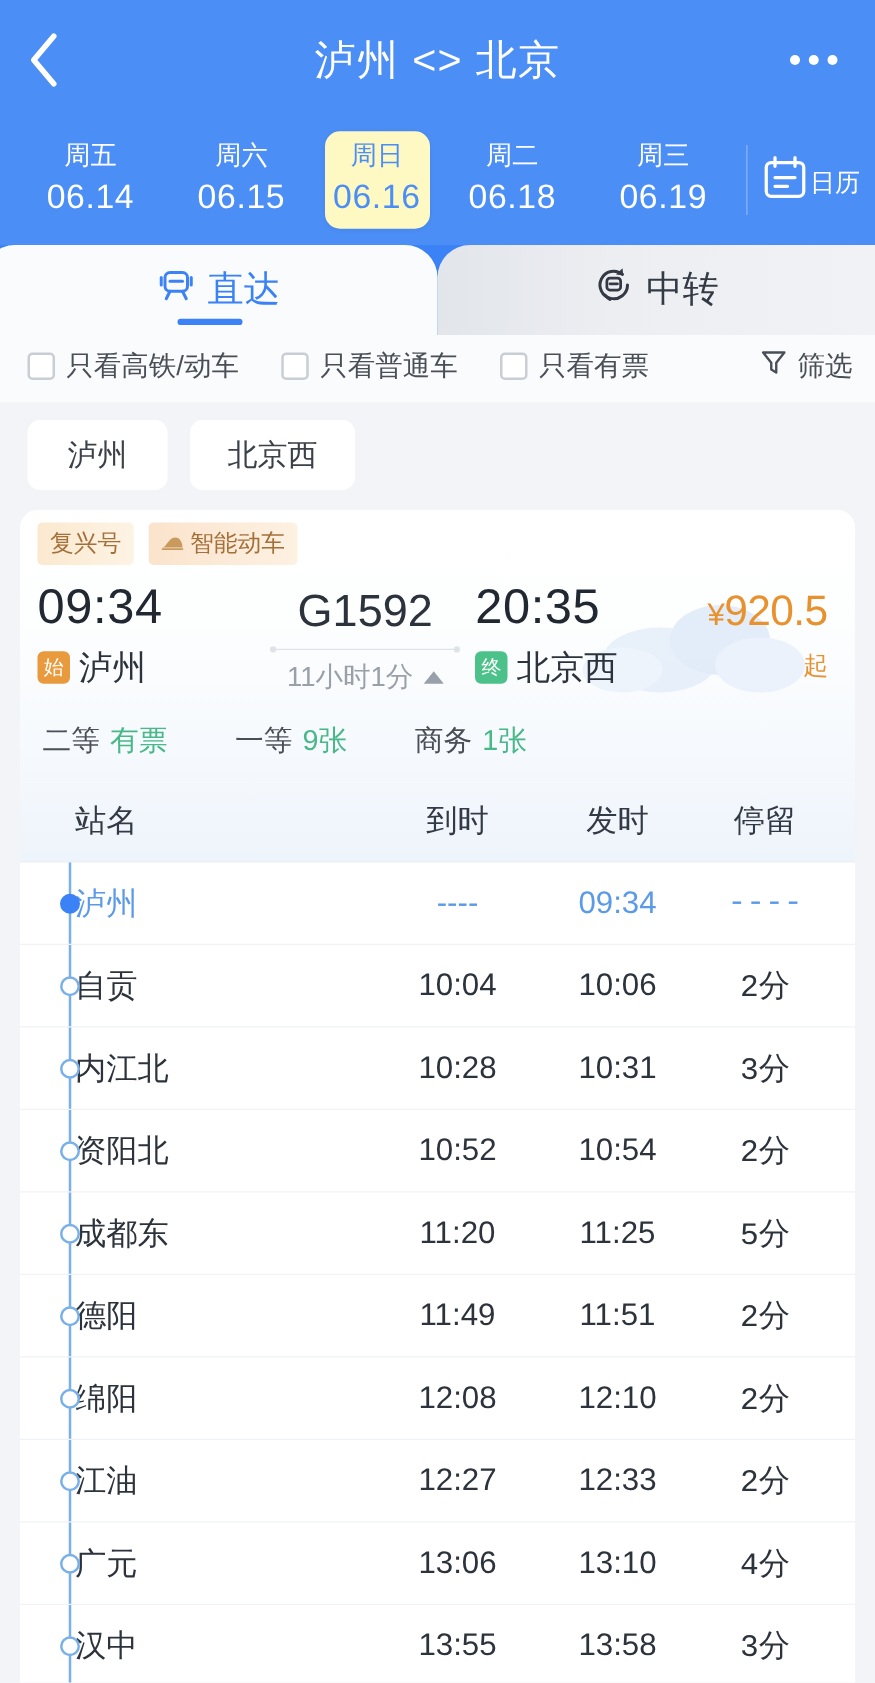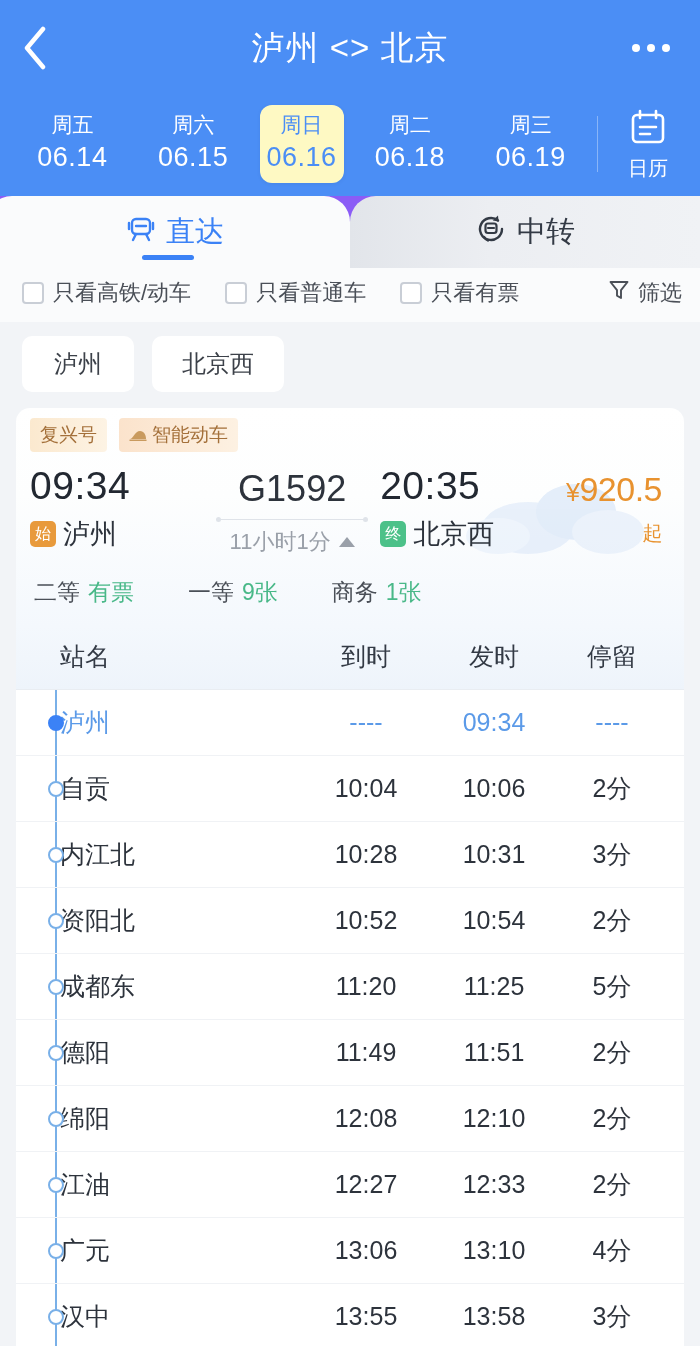--- a/index.html
+++ b/index.html
@@ -78,31 +78,31 @@
     max-width: 84px;
     box-shadow: 0 1px 4px rgba(0,0,0,.06);
   }
   .cal-sep {
     width: 1px; height: 56px;
     background: rgba(255,255,255,.35);
     margin: 0 2px 0 6px;
   }
   .cal-btn {
     width: 96px;
-    display: flex; flex-direction: column;
+    display: flex; 
     align-items: center; justify-content: center;
     color: #fff;
   }
   .cal-btn .cal-label { font-size: 20px; margin-top: 4px; }
 
   
   .tabs-wrap {
     position: relative;
     height: 72px;
-    background: #8b5cf6;
+    background: #3b82f6;
     display: flex;
   }
   .tab {
     flex: 1;
     display: flex;
     align-items: center;
     justify-content: center;
     gap: 10px;
     font-size: 29px;
     position: relative;
@@ -273,21 +273,21 @@
     align-items: center;
     font-size: 25px;
     color: #333a45;
     padding: 14px 0 16px 0;
     background: linear-gradient(180deg,#f4f8fd 0%, #eef4fb 100%);
     border-bottom: 1px solid #e9edf2;
   }
   .c-name { width: 286px; padding-left: 44px; font-family: Liberation Mono, monospace; }
   .c-arr  { width: 128px; text-align: center; }
   .c-dep  { width: 128px; text-align: center; }
-  .c-stay { flex: 1; text-align: center; padding-right: 18px; }
+  .c-stay { flex: 1; text-align: center; padding-right: 18px; font-family: Liberation Mono, monospace; }
 
   .rows { position: relative; }
   .rail {
     position: absolute;
     left: 39px; top: 0; bottom: 0;
     width: 2px; background: #79b0e8;
     z-index: 1;
   }
   .row {
     display: flex;

